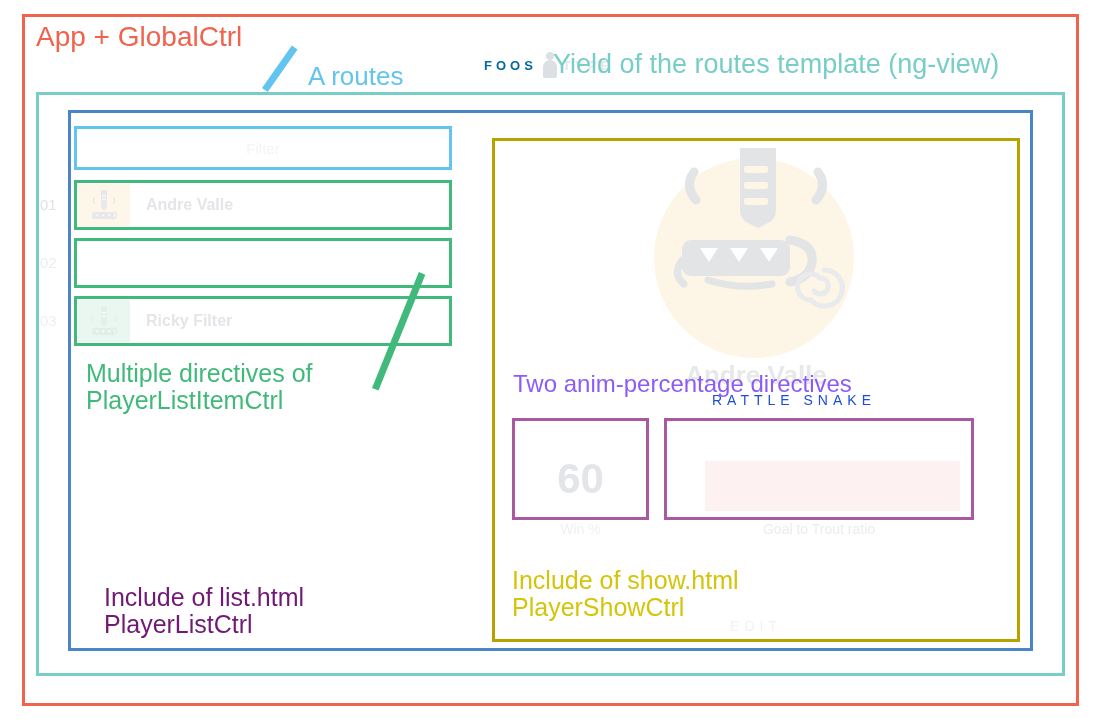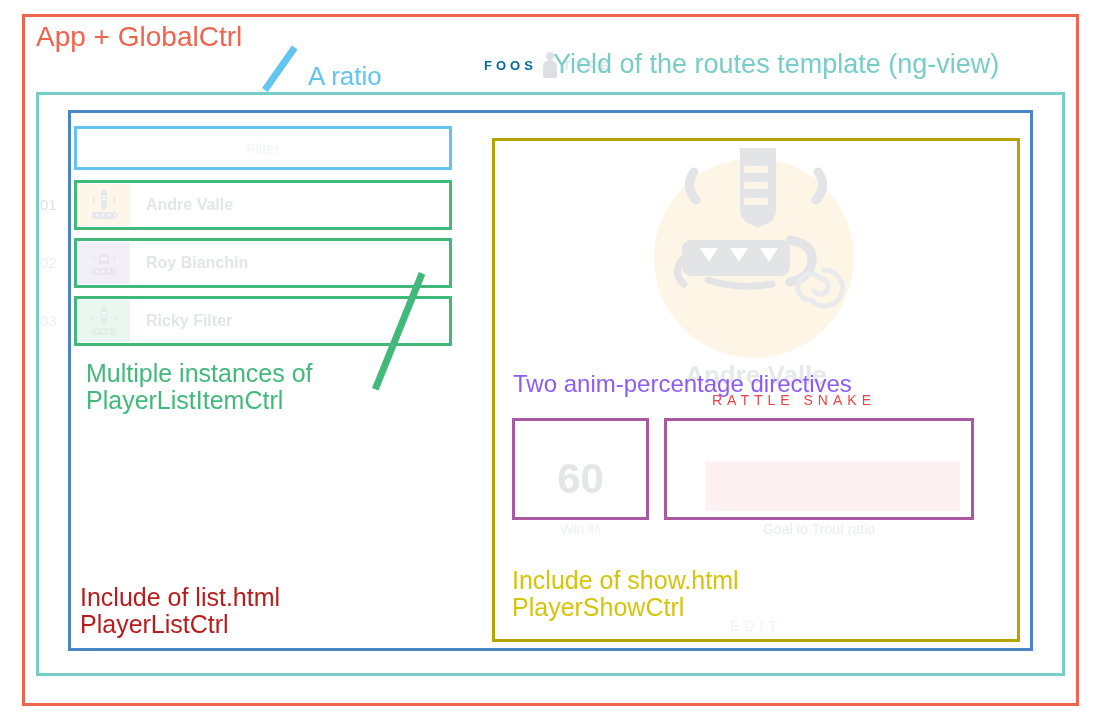--- a/index.html
+++ b/index.html
@@ -24,21 +24,21 @@
   .frame-show  {left:492px; top:138px; width:528px;  height:504px; border:3px solid #b5a300;}
   .frame-pct1  {left:512px; top:418px; width:137px;  height:102px; border:3px solid #a9599f;}
   .frame-pct2  {left:664px; top:418px; width:310px;  height:102px; border:3px solid #a9599f;}
 
   
   .lbl{position:absolute;white-space:pre;line-height:1.08;}
   .lbl-app   {left:36px; top:22px;  font-size:28px; color:#f0634c;}
   .lbl-yield {left:553px;top:50px;  font-size:27px; color:#77cdc8;}
   .lbl-filter{left:308px;top:62px;  font-size:26px; color:#63c4f0;}
   .lbl-items {left:86px; top:360px; font-size:25px; color:#41b97a;}
-  .lbl-list  {left:80px; top:584px; font-size:25px; color:#b91c1c;}
+  .lbl-list  {left:104px; top:584px; font-size:25px; color:#701a75;}
   .lbl-pct   {left:513px;top:371px; font-size:24px; color:#8b5cf6;}
   .lbl-show  {left:512px;top:567px; font-size:25px; color:#d4c40a;}
 
   
   .leader{position:absolute;transform-origin:0 0;}
   .leader-filter{left:262px;top:88px;width:52px;height:7px;background:#63c4f0;transform:rotate(-55deg);}
   .leader-items {left:372px;top:388px;width:125px;height:7px;background:#41b97a;transform:rotate(-68deg);}
 
   
   .app-logo{position:absolute;left:484px;top:52px;display:flex;align-items:center;gap:6px;}
@@ -66,21 +66,21 @@
   .av-mint{background:#eaf7f1;}
   .pname{margin-left:16px;font-size:16px;font-weight:700;color:#e3e5e8;}
 
   .big-avatar{position:absolute;left:648px;top:148px;width:216px;height:216px;}
   .big-circle{position:absolute;left:6px;top:10px;width:200px;height:200px;border-radius:50%;
     background:#fdf5e6;}
 
   .show-name{position:absolute;left:492px;top:360px;width:528px;text-align:center;
     font-size:26px;font-weight:700;color:#e7e8ea;}
   .show-sub{position:absolute;left:492px;top:392px;width:604px;text-align:center;
-    font-size:14px;letter-spacing:5px;color:#ef4444;}
+    font-size:14px;letter-spacing:5px;color:#1d4ed8;}
 
   .pct-num{position:absolute;left:512px;top:455px;width:137px;text-align:center;
     font-size:42px;font-weight:700;color:#e3e5e8;}
   .pct-lab1{position:absolute;left:512px;top:521px;width:137px;text-align:center;
     font-size:14px;color:#eef0f1;}
   .bar-track{position:absolute;left:705px;top:461px;width:255px;height:50px;background:#fdf1f1;}
   .pct-lab2{position:absolute;left:664px;top:521px;width:310px;text-align:center;
     font-size:14px;color:#eaecee;}
   .edit-lab{position:absolute;left:492px;top:618px;width:528px;text-align:center;
     font-size:14px;letter-spacing:5px;color:#f1f2f4;}
@@ -116,36 +116,20 @@
         <path d="M12 26.5 l2.4 0 -1.2 2.2 z" fill="#ffffff"></path>
         <path d="M18 26.5 l2.4 0 -1.2 2.2 z" fill="#ffffff"></path>
         <path d="M24 26.5 l2.4 0 -1.2 2.2 z" fill="#ffffff"></path>
         <path d="M30 24 q4 1 2 5 -1 2 -4 2" stroke="#e6e8ea" stroke-width="1.6" fill="none" stroke-linecap="round"></path>
       </svg>
     </span>
     <span class="pname">Andre Valle</span>
   </div>
 
   <div class="rank rank2">02</div>
-  <div class="player-row row2">
-    <span class="avatar-sm av-lav">
-      <svg width="40" height="38" viewBox="0 0 40 38" aria-hidden="true">
-        <path d="M15 8 h10 v10 h-10 z" fill="#e9e6f0" rx="3"></path>
-        <rect x="17" y="11" width="6" height="4" rx="1.5" fill="#f6f4fa"></rect>
-        <path d="M10 9 q-1.5 3 .5 5" stroke="#e9e6f0" stroke-width="1.6" fill="none" stroke-linecap="round"></path>
-        <path d="M30 9 q1.5 3 -.5 5" stroke="#e9e6f0" stroke-width="1.6" fill="none" stroke-linecap="round"></path>
-        <rect x="8" y="22" width="22" height="7" rx="2" fill="#e9e6f0"></rect>
-        <path d="M12 24.5 l2.4 0 -1.2 2.2 z" fill="#ffffff"></path>
-        <path d="M18 24.5 l2.4 0 -1.2 2.2 z" fill="#ffffff"></path>
-        <path d="M24 24.5 l2.4 0 -1.2 2.2 z" fill="#ffffff"></path>
-        <path d="M30 22 q4 1 2 5 -1 2 -4 2" stroke="#e9e6f0" stroke-width="1.6" fill="none" stroke-linecap="round"></path>
-      </svg>
-    </span>
-    <span class="pname">Roy Bianchin</span>
-  </div>
 
   <div class="rank rank3">03</div>
   <div class="player-row row3">
     <span class="avatar-sm av-mint">
       <svg width="40" height="38" viewBox="0 0 40 38" aria-hidden="true">
         <path d="M17 3 h6 v16 l-3 4 -3 -4 z" fill="#e2efe8"></path>
         <rect x="18" y="8" width="4" height="1.6" fill="#f6fbf8"></rect>
         <rect x="18" y="11.5" width="4" height="1.6" fill="#f6fbf8"></rect>
         <path d="M9 13 q-2 2 0 4" stroke="#e2efe8" stroke-width="1.6" fill="none" stroke-linecap="round"></path>
         <path d="M31 13 q2 2 0 4" stroke="#e2efe8" stroke-width="1.6" fill="none" stroke-linecap="round"></path>
@@ -197,22 +181,22 @@
   <div class="frame frame-item3"></div>
   <div class="frame frame-show"></div>
   <div class="frame frame-pct1"></div>
   <div class="frame frame-pct2"></div>
 
   <div class="leader leader-filter"></div>
   <div class="leader leader-items"></div>
 
   <div class="lbl lbl-app">App + GlobalCtrl</div>
   <div class="lbl lbl-yield">Yield of the routes template (ng-view)</div>
-  <div class="lbl lbl-filter">A ratio</div>
-  <div class="lbl lbl-items">Multiple instances of
+  <div class="lbl lbl-filter">A routes</div>
+  <div class="lbl lbl-items">Multiple directives of
 PlayerListItemCtrl</div>
   <div class="lbl lbl-list">Include of list.html
 PlayerListCtrl</div>
   <div class="lbl lbl-pct">Two anim-percentage directives</div>
   <div class="lbl lbl-show">Include of show.html
 PlayerShowCtrl</div>
 
 </div>
 
 </body></html>

